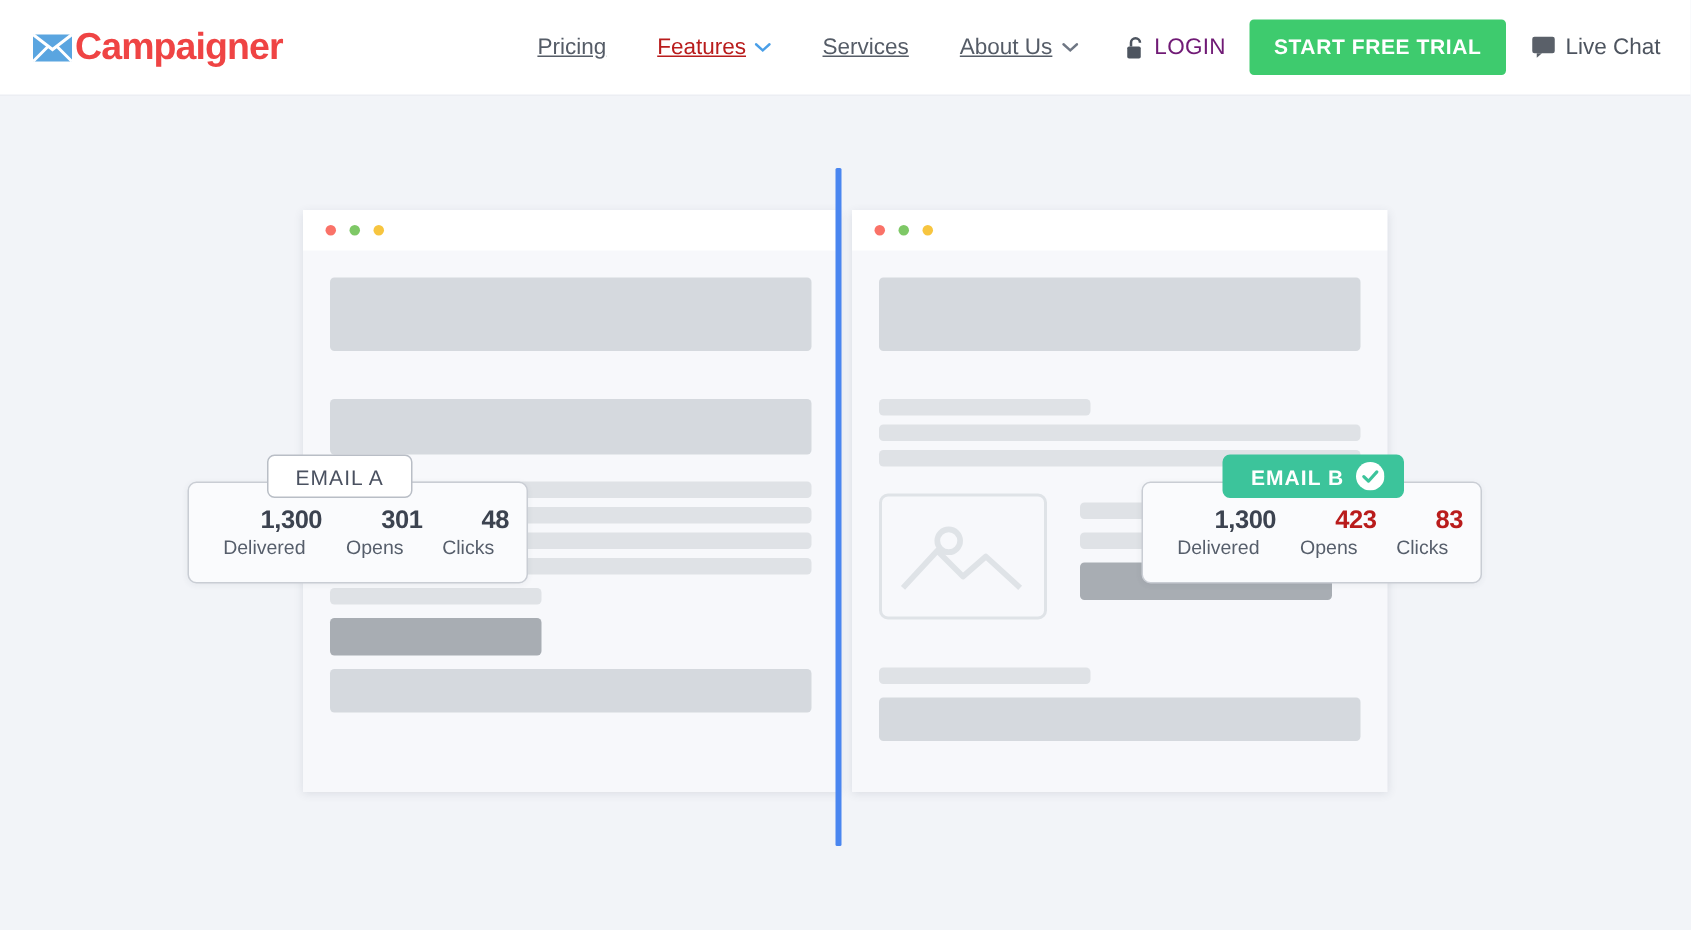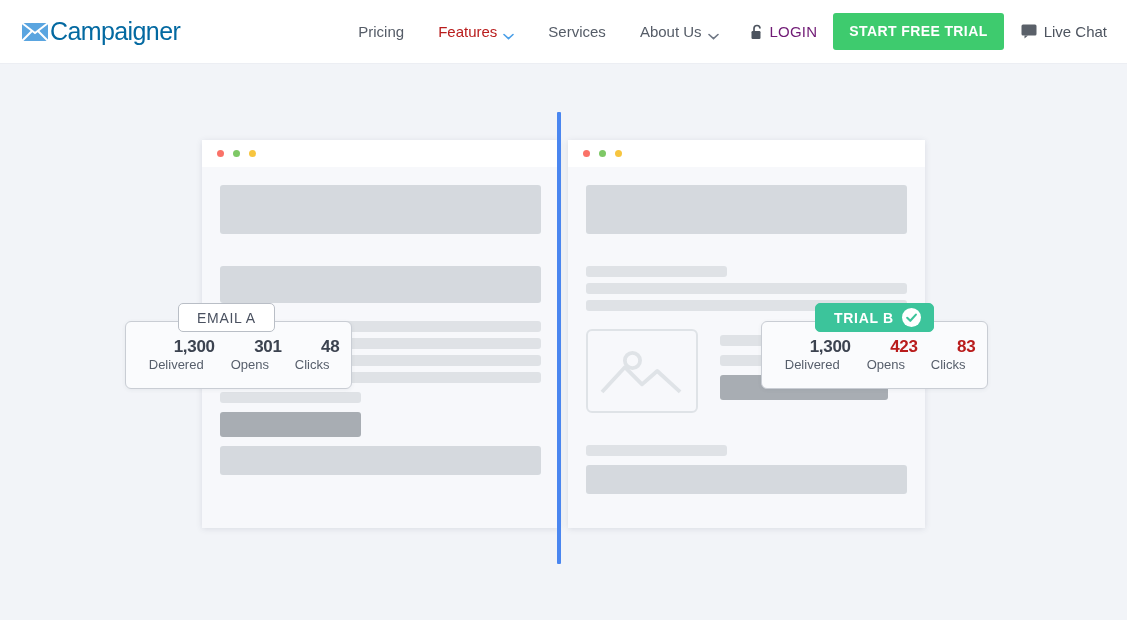--- a/index.html
+++ b/index.html
@@ -19,33 +19,33 @@
     display: flex; align-items: center;
     z-index: 40;
   }
   .logo {
     display: flex; align-items: center;
     margin-left: 22px; gap: 2px;
     cursor: pointer;
   }
   .logo-icon { width: 26px; height: 20px; display: block; }
   .logo-text {
-    font-size: 25px; font-weight: normal;
-    color: #0369a1; letter-spacing: -0.6px;
+    font-size: 25px; font-weight: bold;
+    color: #ef4444; letter-spacing: -0.6px;
   }
 
   .nav {
     display: flex; align-items: center;
     margin-left: auto; margin-right: 20px;
     gap: 0px;
   }
   .nav-item {
-    display: flex; align-items: flex-end; gap: 6px;
+    display: flex; align-items: center; gap: 6px;
     font-size: 15px; color: #555c67;
-    padding: 0 17px; cursor: pointer; white-space: nowrap;
+    padding: 0 17px; cursor: pointer; white-space: nowrap; text-decoration: underline;
   }
   .nav-item.active { color: #b91c1c; }
   .chev { width: 11px; height: 7px; display: block; }
   .nav-login {
     display: flex; align-items: center; gap: 6px;
     font-size: 15px; font-weight: normal; color: #701a75;
     padding: 0 16px 0 14px; cursor: pointer; letter-spacing: .2px;
   }
   .lock-icon { width: 14px; height: 16px; display: block; }
   .cta {
@@ -323,21 +323,21 @@
       </div>
       <div class="stat">
         <div class="num">48</div>
         <div class="lbl">Clicks</div>
       </div>
     </div>
   </div>
 
   <div class="statcard card-b">
     <div class="badge badge-b">
-      <span>TRIAL B</span>
+      <span>EMAIL B</span>
       <span>
         <svg class="check-icon" viewBox="0 0 19 19">
           <circle cx="9.5" cy="9.5" r="9.5" fill="#ffffff"></circle>
           <path d="M5.2 9.8 L8.3 12.8 L13.9 6.6" fill="none" stroke="#3cc49b" stroke-width="2.1" stroke-linecap="round" stroke-linejoin="round"></path>
         </svg>
       </span>
     </div>
     <div class="stats">
       <div class="stat">
         <div class="num">1,300</div>

